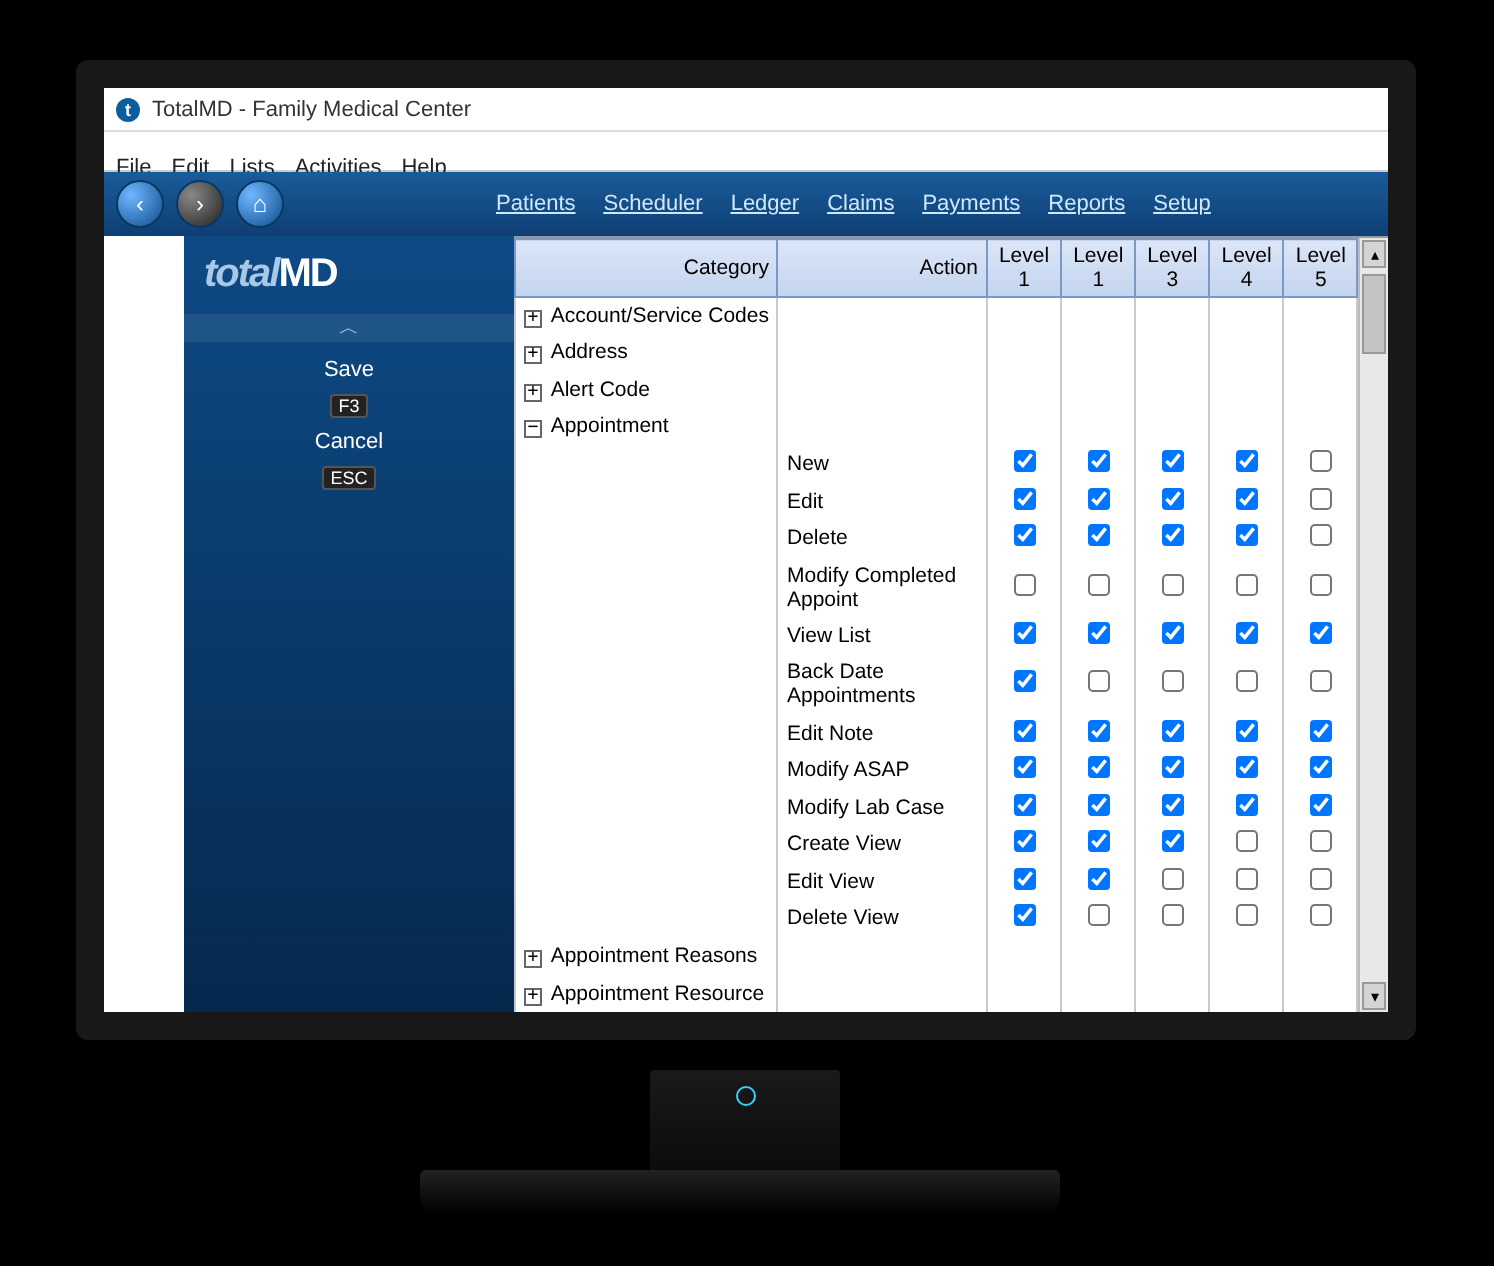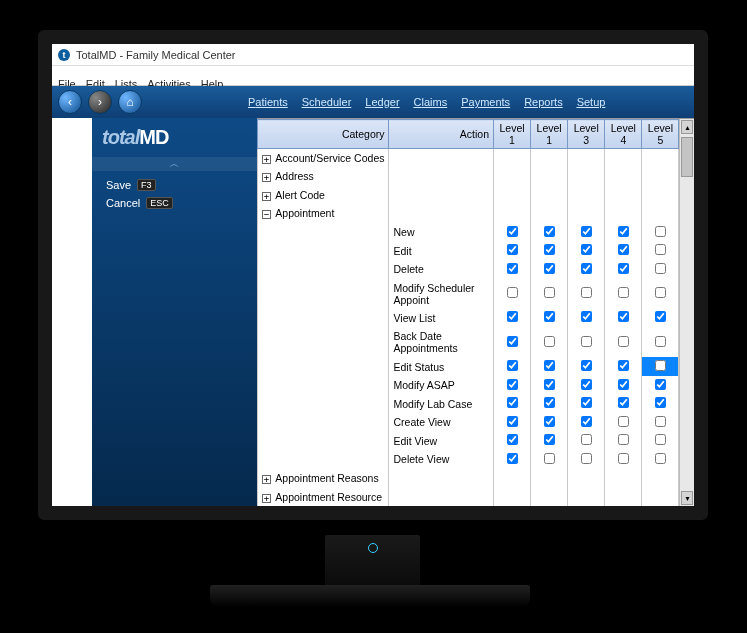--- a/index.html
+++ b/index.html
@@ -112,21 +112,21 @@
   letter-spacing: -1px;
 }
 .logo b { color:#fff; font-style:normal; }
 .side-divider {
   height: 14px;
   background: rgba(255,255,255,0.08);
   display:flex;align-items:center;justify-content:center;
   color:#9ec5e8;font-size:10px;
 }
 .side-actions { padding: 8px 14px; }
-.side-actions div { margin-bottom: 6px; display:flex; gap:6px; align-items:center; }
+.side-actions div { margin-bottom: 6px; display:flex; gap:6px; align-items:center;flex-direction:column; }
 .key { background:#222; color:#fff; font-size:9px; padding:0 3px; border-radius:2px; border:1px solid #555; }
 
 .main {
   flex:1;
   display:flex;
   flex-direction: column;
   overflow:hidden;
 }
 .page-title {
   font-size: 20px;
@@ -301,21 +301,21 @@
                   <td></td>
                   <td>Delete</td>
                   <td class="lvl"><input type="checkbox" checked="" style=""></td>
                   <td class="lvl"><input type="checkbox" checked="" style=""></td>
                   <td class="lvl"><input type="checkbox" checked="" style=""></td>
                   <td class="lvl"><input type="checkbox" checked="" style=""></td>
                   <td class="lvl"><input type="checkbox" style=""></td>
                 </tr>
                 <tr>
                   <td></td>
-                  <td>Modify Scheduler Appoint</td>
+                  <td>Modify Completed Appoint</td>
                   <td class="lvl"><input type="checkbox" style=""></td>
                   <td class="lvl"><input type="checkbox" style=""></td>
                   <td class="lvl"><input type="checkbox" style=""></td>
                   <td class="lvl"><input type="checkbox" style=""></td>
                   <td class="lvl"><input type="checkbox" style=""></td>
                 </tr>
                 <tr>
                   <td></td>
                   <td>View List</td>
                   <td class="lvl"><input type="checkbox" checked="" style=""></td>
@@ -328,26 +328,26 @@
                   <td></td>
                   <td>Back Date Appointments</td>
                   <td class="lvl"><input type="checkbox" checked="" style=""></td>
                   <td class="lvl"><input type="checkbox" style=""></td>
                   <td class="lvl"><input type="checkbox" style=""></td>
                   <td class="lvl"><input type="checkbox" style=""></td>
                   <td class="lvl"><input type="checkbox" style=""></td>
                 </tr>
                 <tr>
                   <td></td>
-                  <td>Edit Status</td>
-                  <td class="lvl"><input type="checkbox" checked="" style=""></td>
-                  <td class="lvl"><input type="checkbox" checked="" style=""></td>
-                  <td class="lvl"><input type="checkbox" checked="" style=""></td>
-                  <td class="lvl"><input type="checkbox" checked="" style=""></td>
-                  <td class="lvl selected"><input type="checkbox" style=""></td>
+                  <td>Edit Note</td>
+                  <td class="lvl"><input type="checkbox" checked="" style=""></td>
+                  <td class="lvl"><input type="checkbox" checked="" style=""></td>
+                  <td class="lvl"><input type="checkbox" checked="" style=""></td>
+                  <td class="lvl"><input type="checkbox" checked="" style=""></td>
+                  <td class="lvl"><input type="checkbox" checked="" style=""></td>
                 </tr>
                 <tr>
                   <td></td>
                   <td>Modify ASAP</td>
                   <td class="lvl"><input type="checkbox" checked="" style=""></td>
                   <td class="lvl"><input type="checkbox" checked="" style=""></td>
                   <td class="lvl"><input type="checkbox" checked="" style=""></td>
                   <td class="lvl"><input type="checkbox" checked="" style=""></td>
                   <td class="lvl"><input type="checkbox" checked="" style=""></td>
                 </tr>

